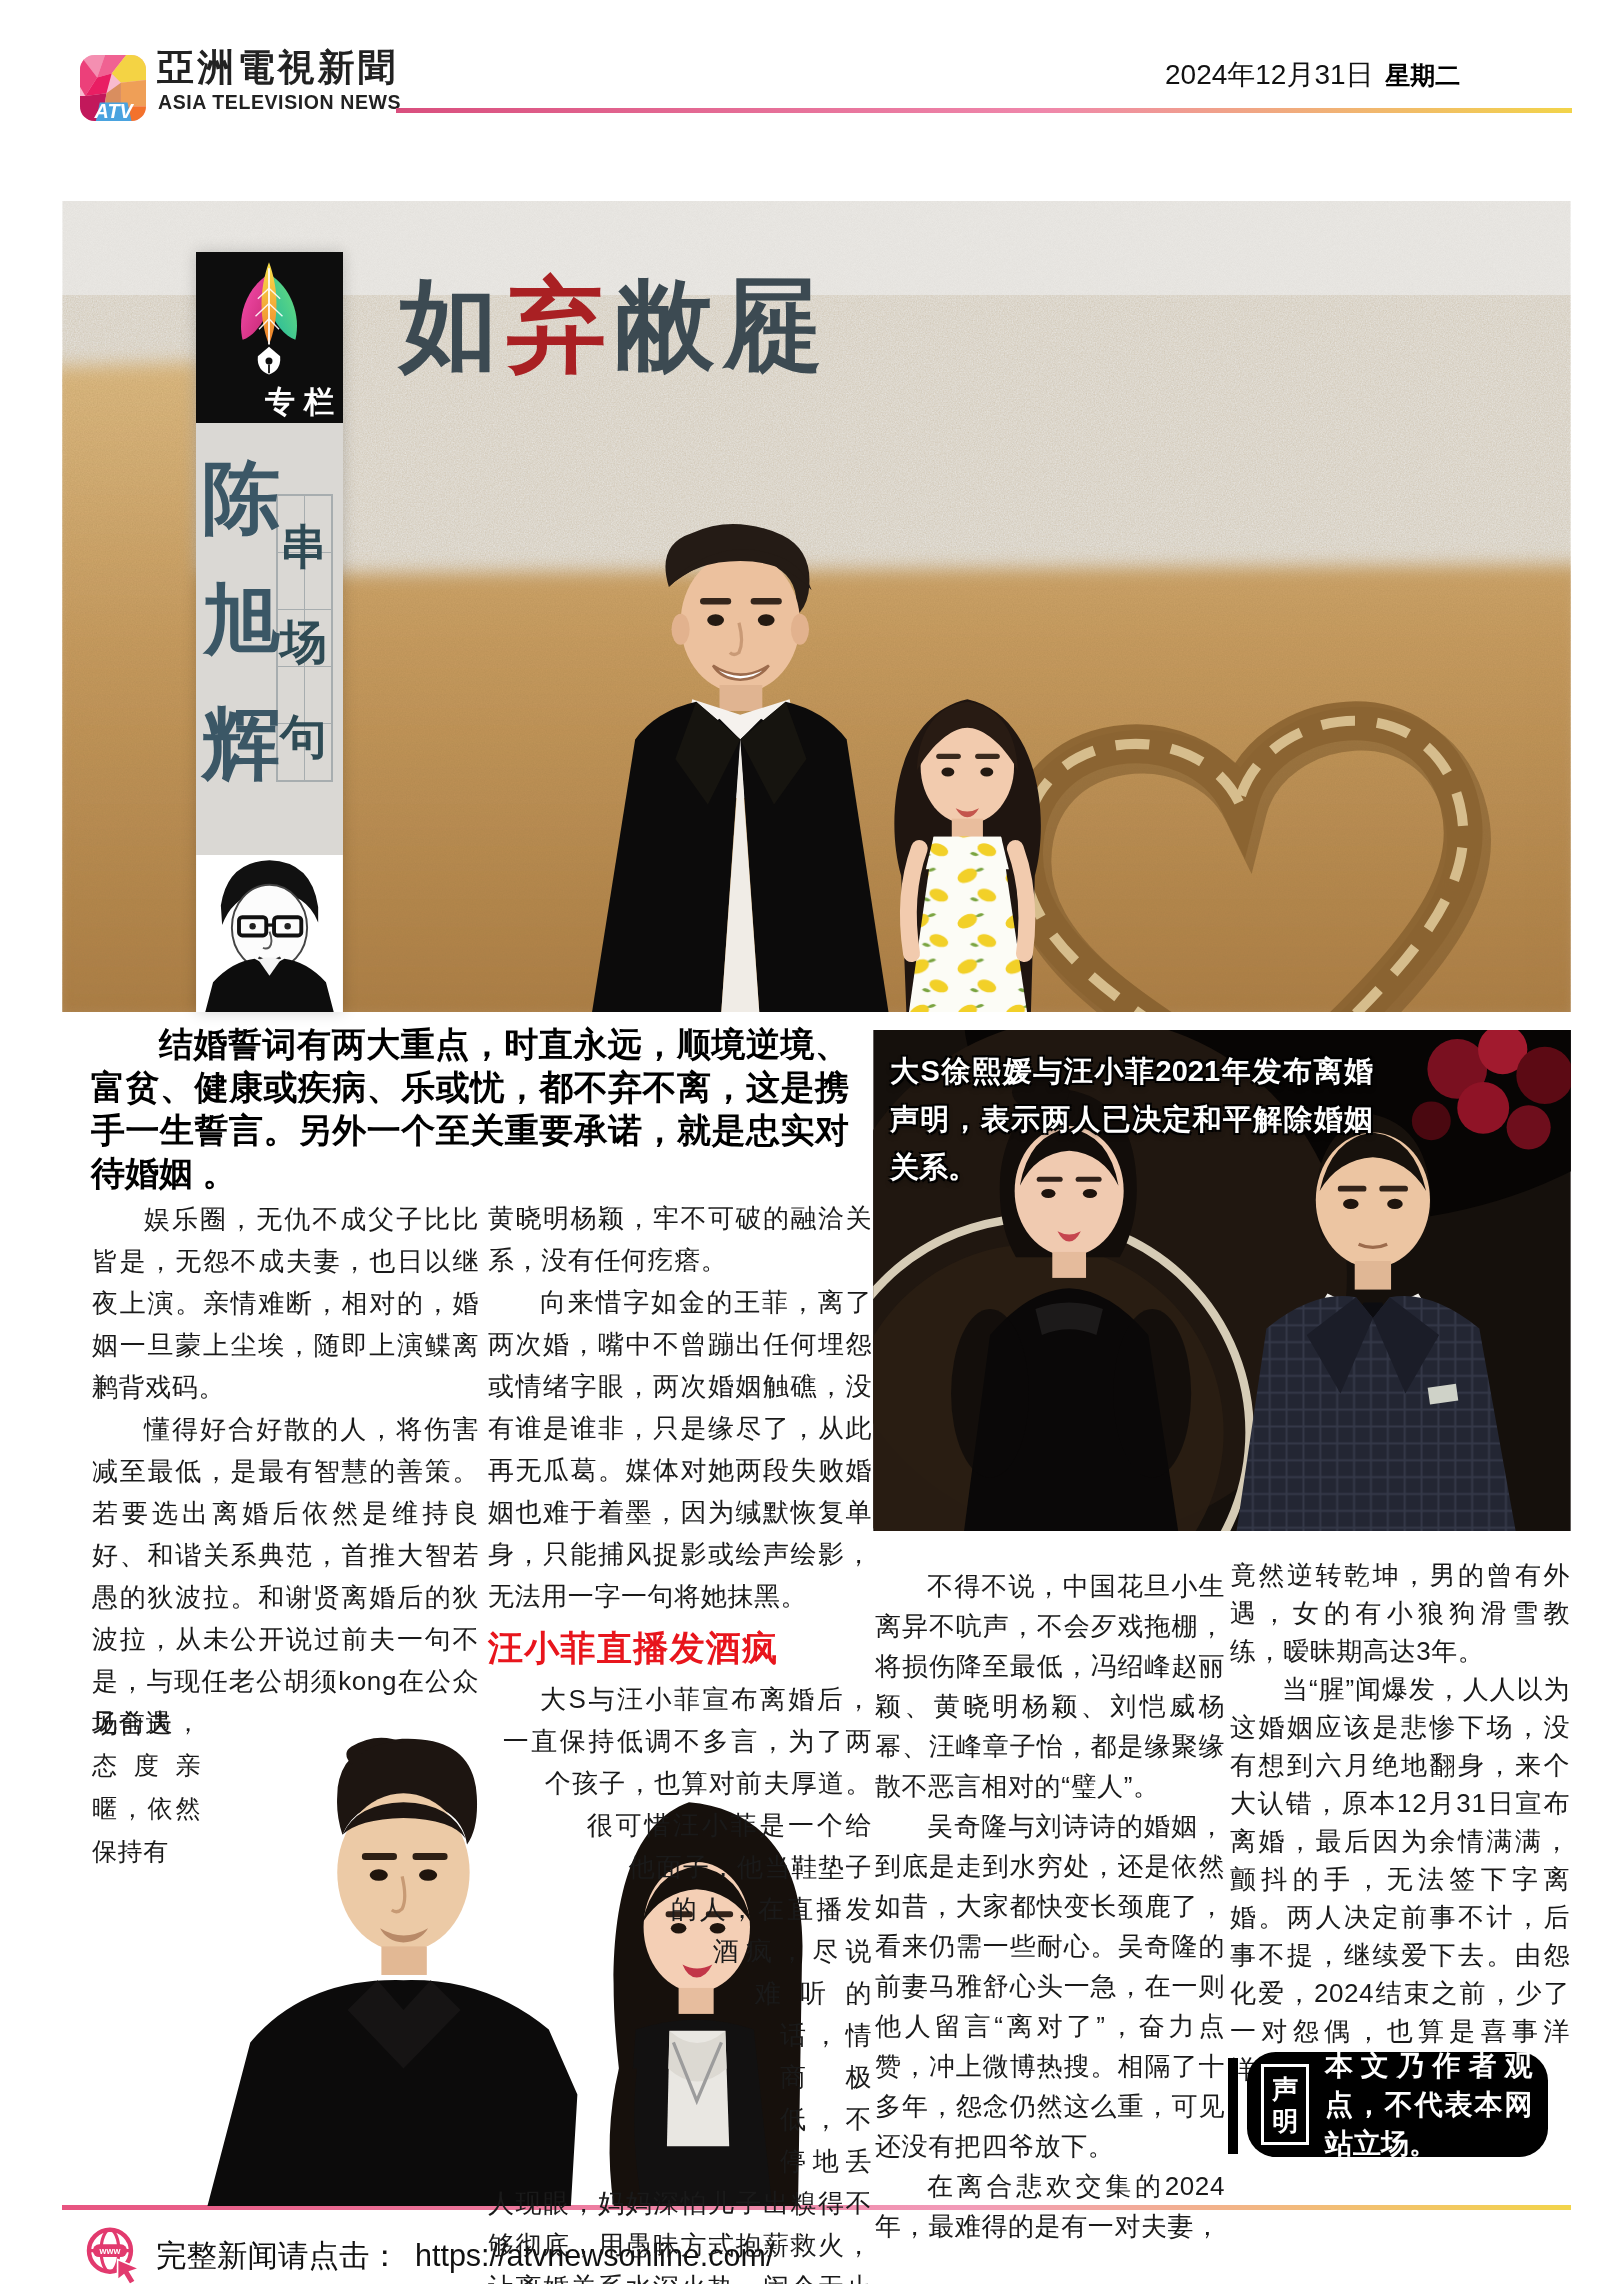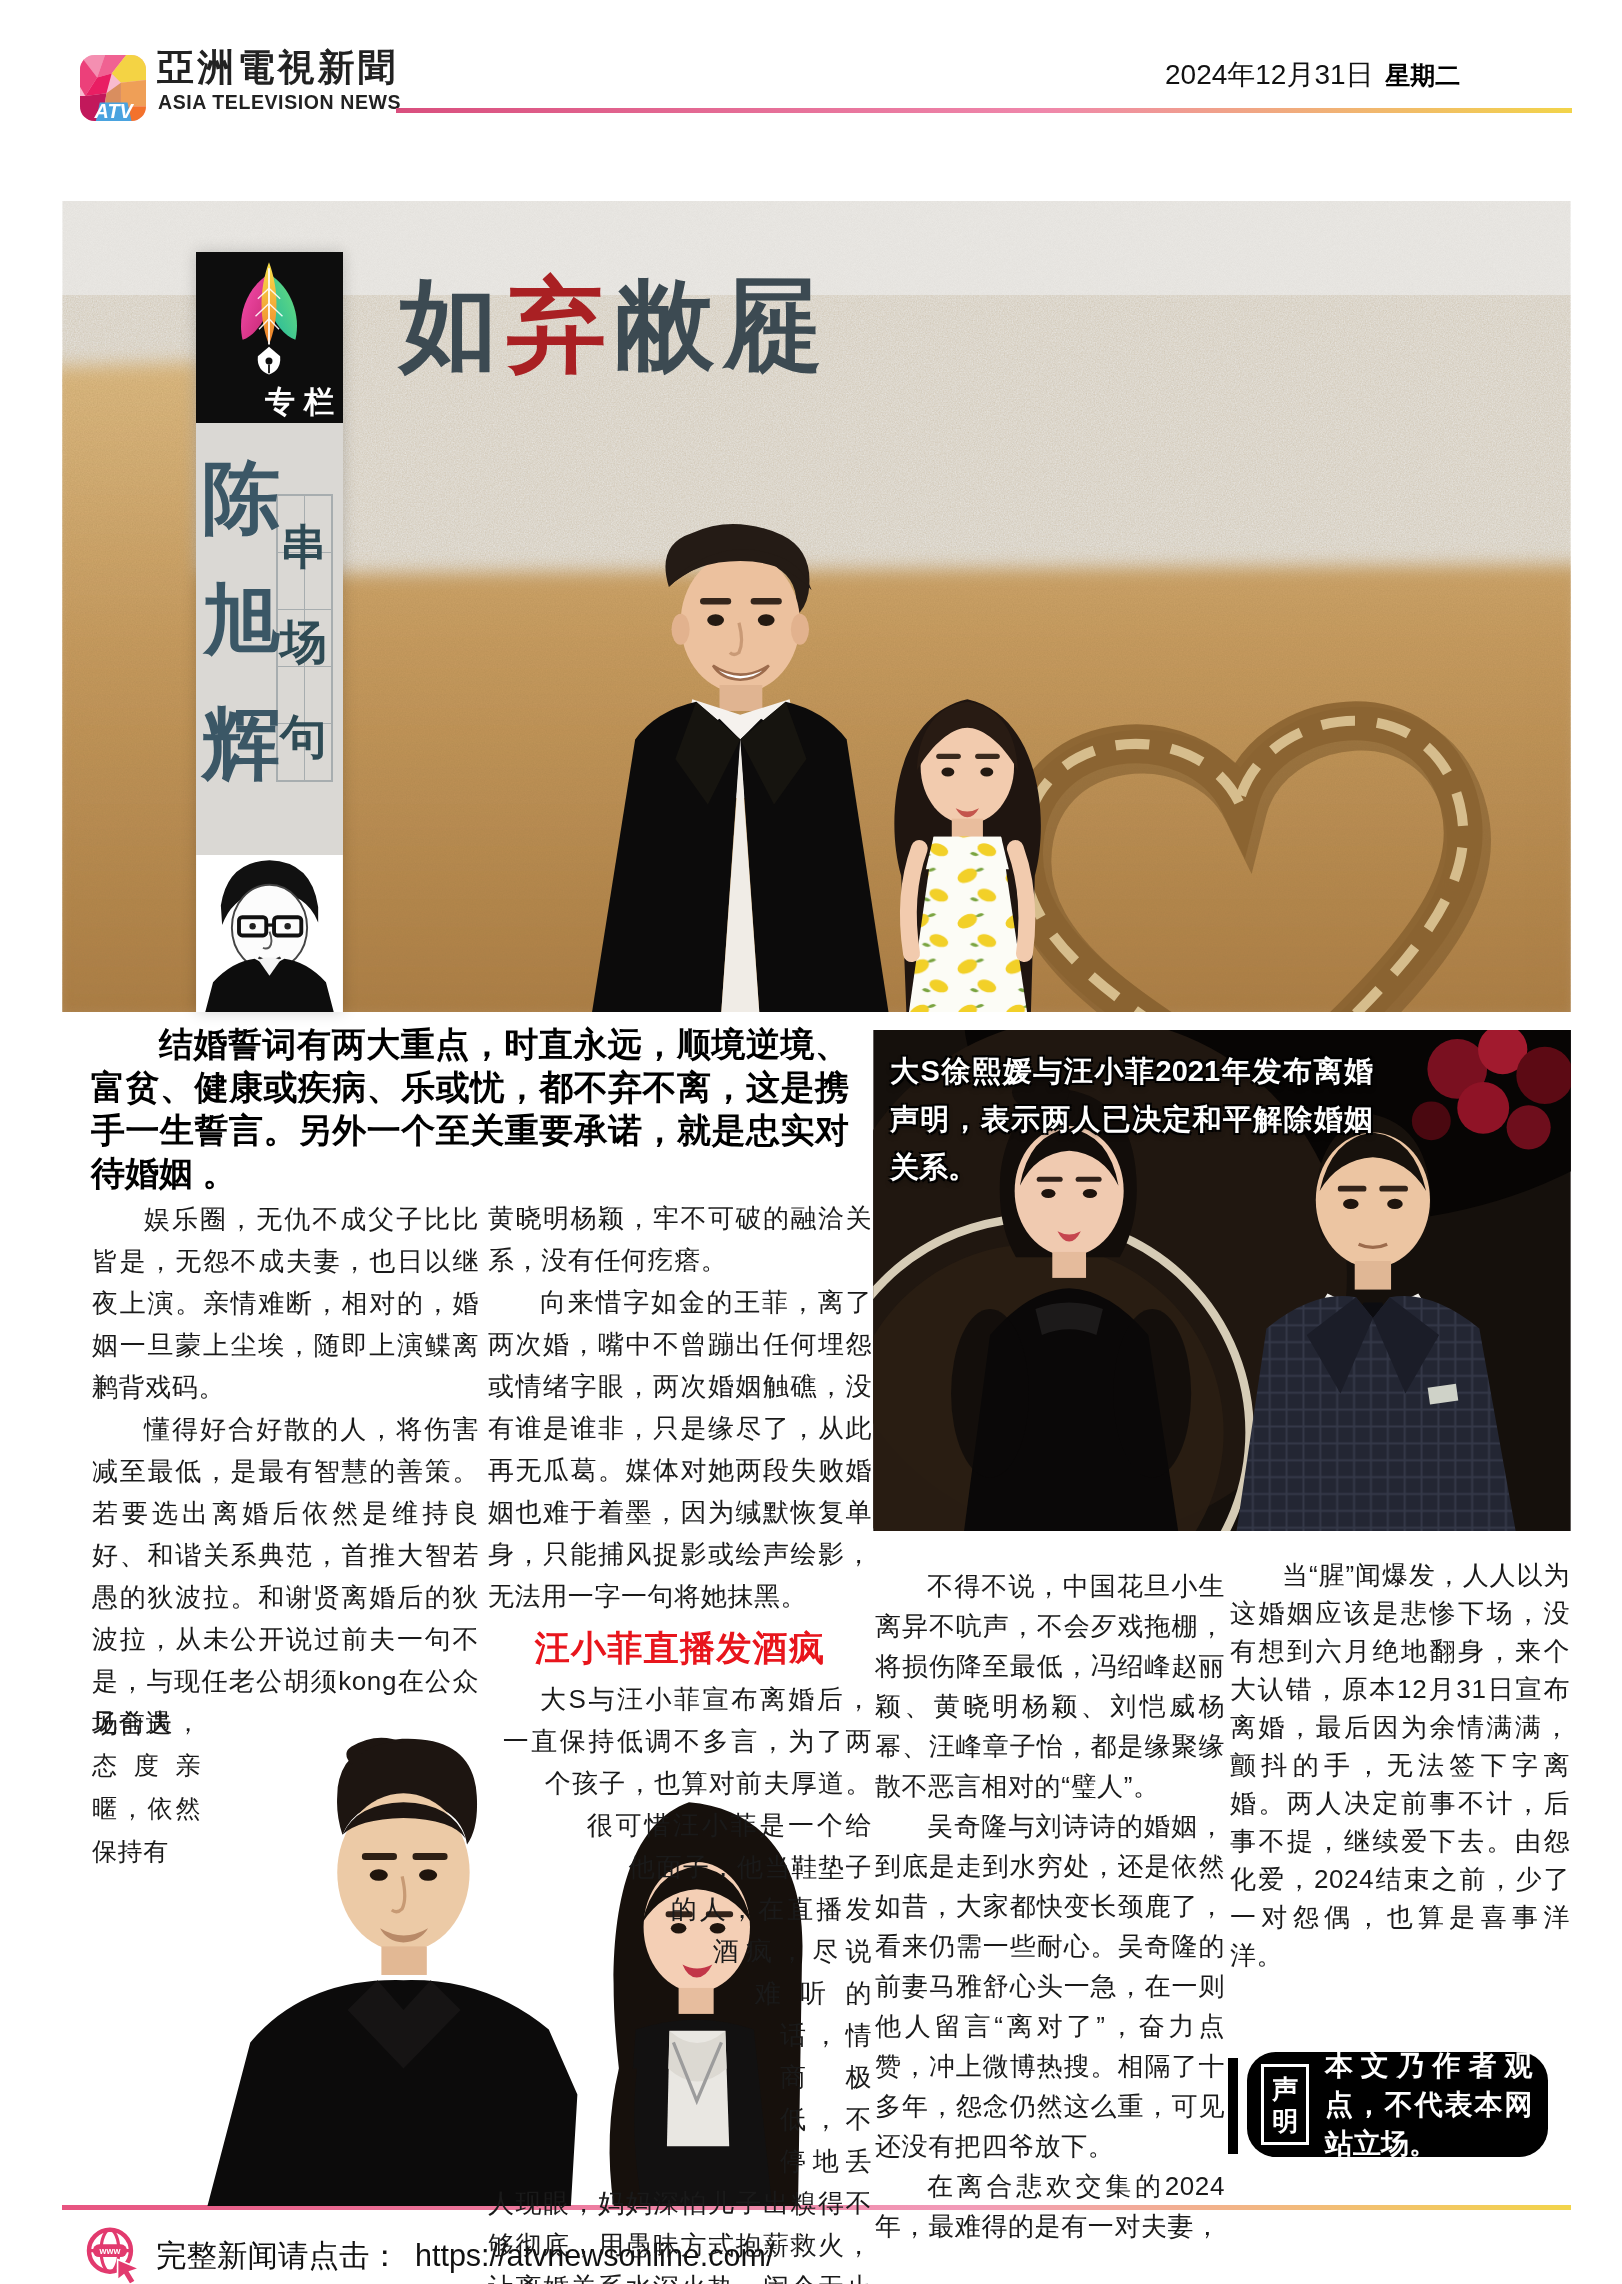--- a/index.html
+++ b/index.html
@@ -40,21 +40,21 @@
   .para{text-align:justify;}
   .para p{margin:0;text-indent:2em;}
   .para p.noindent{text-indent:0;}
   .intro{left:91px;top:1023px;width:758px;font-size:34px;line-height:43px;font-weight:bold;color:#000;}
   .bodycol{font-size:26px;line-height:42px;letter-spacing:0.6px;z-index:2;}
   .col1{left:92px;top:1198px;width:387px;}
   .col1n{left:92px;top:1701px;width:109px;font-size:25px;line-height:43px;}
   .col2{left:488px;top:1197px;width:384px;}
   .col3{left:875px;top:1566px;width:350px;line-height:40px;}
   .col4{left:1230px;top:1556px;width:340px;line-height:38px;}
-  .subhead{color:#e8151c;font-size:35px;font-weight:bold;text-align:center;margin:10.4px 0 9px 0 !important;
+  .subhead{color:#e8151c;font-size:35px;font-weight:bold;text-align:left;margin:10.4px 0 9px 0 !important;
            text-indent:0 !important;letter-spacing:1.3px;}
   .wrap-spacer{float:left;width:292px;height:503px;
                shape-outside:polygon(0 84px,292px 376px,292px 503px,0 503px);shape-margin:10.4px;}
 
   
   .photo1{left:873px;top:1030px;width:698px;height:501px;z-index:1;}
   .caption{left:890px;top:1047px;width:483px;z-index:3;color:#fff;font-size:29px;line-height:48px;
            font-weight:bold;text-align:justify;
            text-shadow:-1.9px -1.9px 0 #000,1.9px -1.9px 0 #000,-1.9px 1.9px 0 #000,1.9px 1.9px 0 #000,0 3.2px 5.2px rgba(0,0,0,.55);}
   .photo2{left:123px;top:1705px;width:740px;height:501px;z-index:1;}
@@ -362,20 +362,21 @@
     <p><span class="wrap-spacer"></span><span>大S与汪小菲宣布离婚后，一直保持低调不多言，为了两个孩子，也算对前夫厚道。很可惜汪小菲是一个给他面子，他当鞋垫子的人，在直播发酒疯，尽说难听的话，情商极低，不停地丢人现眼，妈妈深怕儿子出糗得不够彻底，用愚昧方式抱薪救火，让离婚关系水深火热，闹个无止休。</span></p>
   </div>
 
   <div class="abs para bodycol col3">
     <p>不得不说，中国花旦小生离异不吭声，不会歹戏拖棚，将损伤降至最低，冯绍峰赵丽颖、黄晓明杨颖、刘恺威杨幂、汪峰章子怡，都是缘聚缘散不恶言相对的“璧人”。</p>
     <p>吴奇隆与刘诗诗的婚姻，到底是走到水穷处，还是依然如昔，大家都快变长颈鹿了，看来仍需一些耐心。吴奇隆的前妻马雅舒心头一急，在一则他人留言“离对了”，奋力点赞，冲上微博热搜。相隔了十多年，怨念仍然这么重，可见还没有把四爷放下。</p>
     <p>在离合悲欢交集的2024年，最难得的是有一对夫妻，</p>
   </div>
 
   <div class="abs para bodycol col4">
+    <p class="noindent">竟然逆转乾坤，男的曾有外遇，女的有小狼狗滑雪教练，暧昧期高达3年。</p>
     <p>当“腥”闻爆发，人人以为这婚姻应该是悲惨下场，没有想到六月绝地翻身，来个大认错，原本12月31日宣布离婚，最后因为余情满满，颤抖的手，无法签下字离婚。两人决定前事不计，后事不提，继续爱下去。由怨化爱，2024结束之前，少了一对怨偶，也算是喜事洋洋。</p>
   </div>
 
   <div class="abs disc-bar"></div>
   <div class="abs disc-box">
     <div class="disc-label">
       <span>声</span>
       <span>明</span>
     </div>
     <div class="disc-text">本文乃作者观点，不代表本网站立场。</div>

